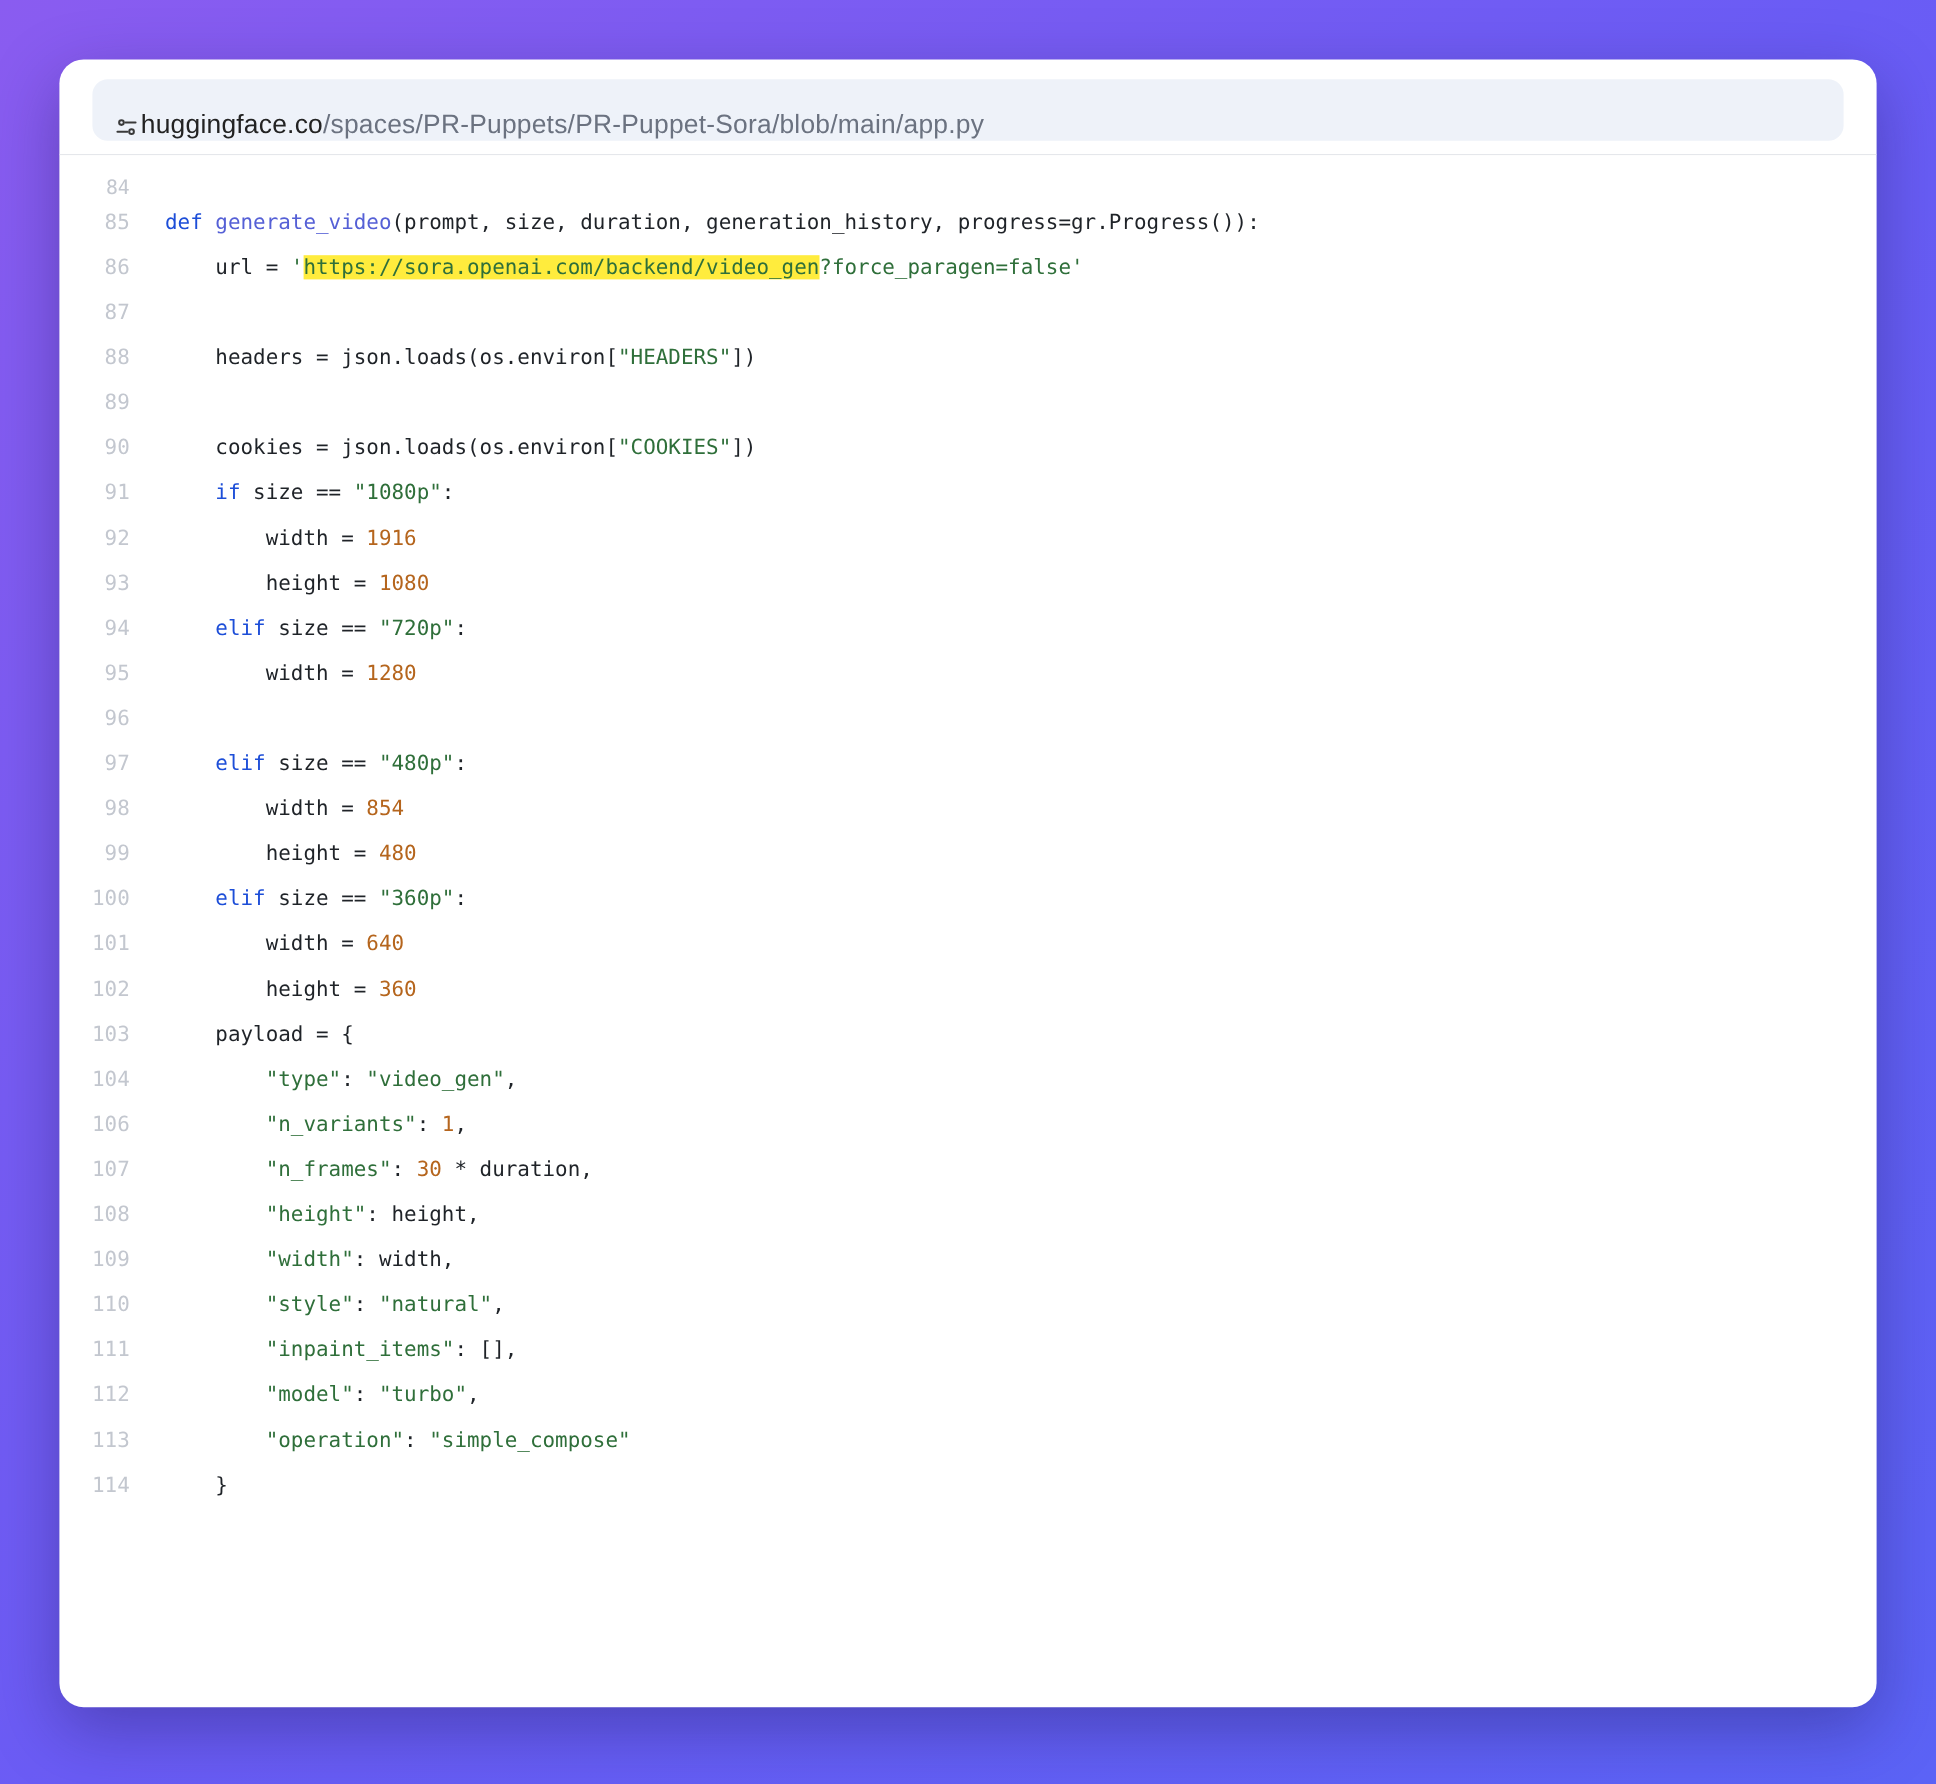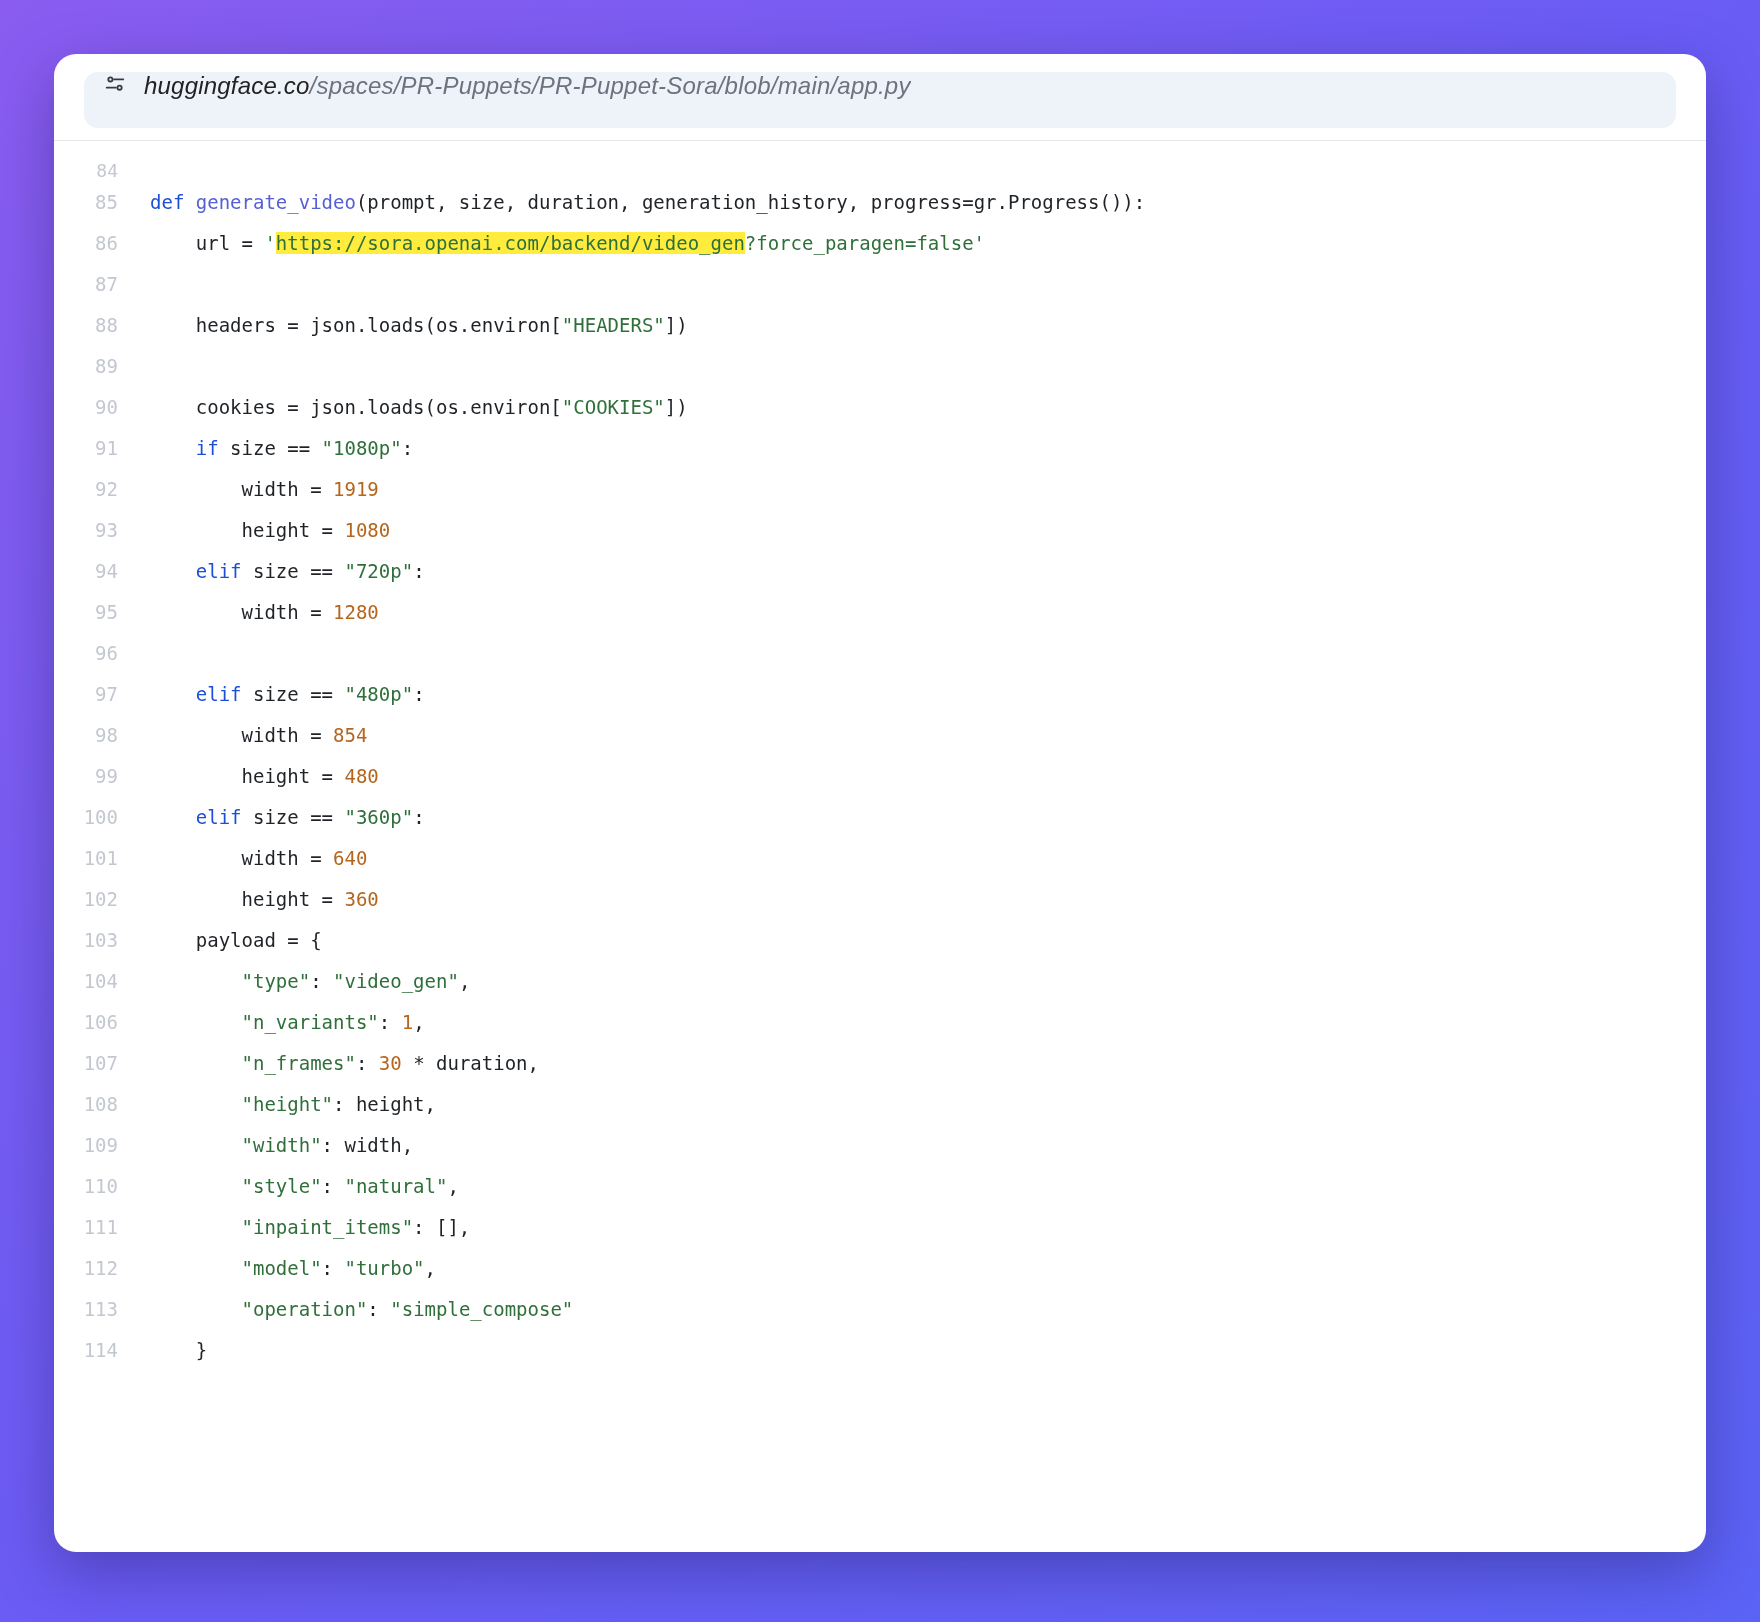--- a/index.html
+++ b/index.html
@@ -19,24 +19,22 @@
     flex-direction: column;
   }
   .url-bar-wrap {
     padding: 18px 30px 12px 30px;
   }
   .url-bar {
     background: #eef2f9;
     border-radius: 14px;
     height: 56px;
     display: flex;
-    align-items: flex-start;
+    align-items: flex-end;
     padding: 0 18px;
-    gap: 16px;
-    font-style: italic;
   }
   .url-icon {
     width: 26px; height: 24px;
     flex-shrink: 0;
     display:flex;align-items:center;justify-content:center;
   }
   .url-text {
     font-family: -apple-system, BlinkMacSystemFont, "Segoe UI", Helvetica, Arial, sans-serif;
     font-size: 24px;
     color: #222;
@@ -127,21 +125,21 @@
       <div class="code-row">
         <div class="ln">90</div>
         <div class="code"><span>    cookies = json.loads(os.environ[</span><span class="str">"COOKIES"</span><span>])</span></div>
       </div>
       <div class="code-row">
         <div class="ln">91</div>
         <div class="code"><span>    </span><span class="kw">if</span><span> size == </span><span class="str">"1080p"</span><span>:</span></div>
       </div>
       <div class="code-row">
         <div class="ln">92</div>
-        <div class="code"><span>        width = </span><span class="num">1919</span></div>
+        <div class="code"><span>        width = </span><span class="num">1916</span></div>
       </div>
       <div class="code-row">
         <div class="ln">93</div>
         <div class="code"><span>        height = </span><span class="num">1080</span></div>
       </div>
       <div class="code-row">
         <div class="ln">94</div>
         <div class="code"><span>    </span><span class="kw">elif</span><span> size == </span><span class="str">"720p"</span><span>:</span></div>
       </div>
       <div class="code-row">

